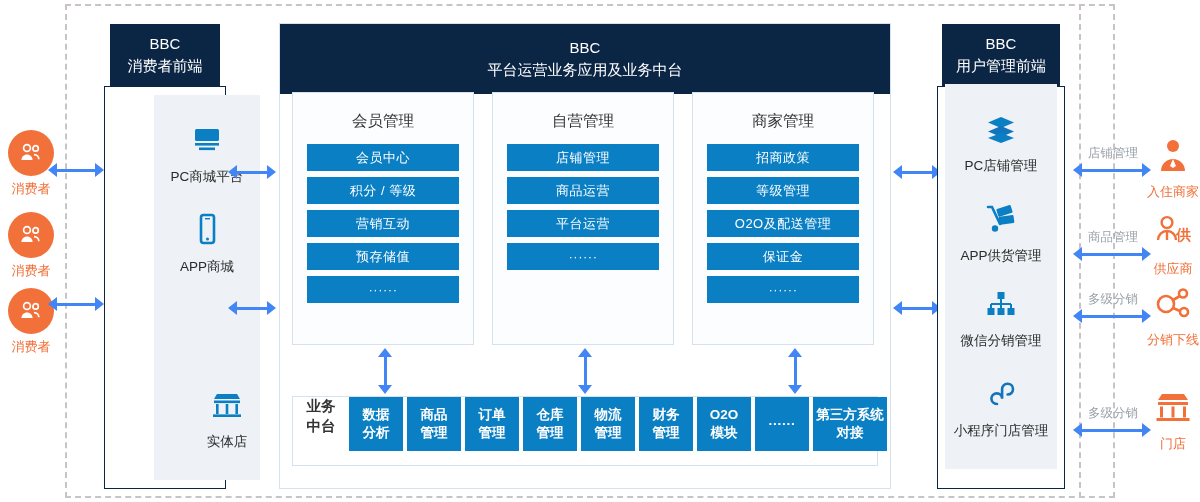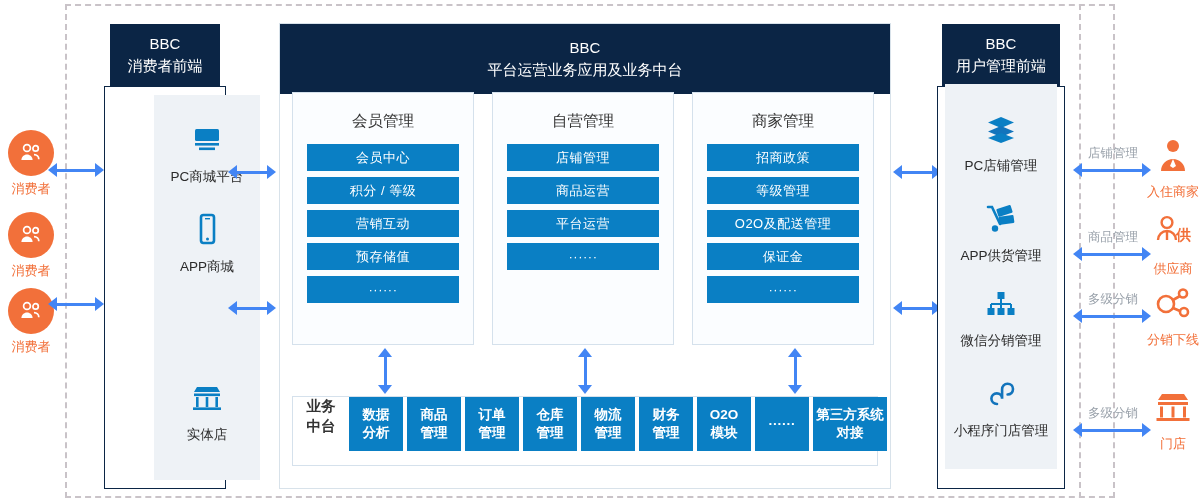--- a/index.html
+++ b/index.html
@@ -214,21 +214,21 @@
     <div class="chan" style="top:115px;">
       <div class="cic">
         <svg width="26" height="34" viewBox="0 0 26 34">
           <rect x="7" y="2" width="13" height="28" rx="2.4" fill="none" stroke="#0a7fc4" stroke-width="2.6"></rect>
           <rect x="11" y="5" width="5" height="1.4" fill="#0a7fc4"></rect>
           <circle cx="13.5" cy="26" r="1.5" fill="#0a7fc4"></circle>
         </svg>
       </div>
       <div class="clbl">APP商城</div>
     </div>
-    <div class="chan" style="top:283px;">
+    <div class="chan" style="top:290px;padding-left:20px;">
       <div class="cic">
         <svg width="34" height="30" viewBox="0 0 34 30">
           <path d="M4 9h26l-3-5H7z" fill="#0a7fc4"></path>
           <rect x="4" y="10.5" width="26" height="2.6" fill="#0a7fc4"></rect>
           <rect x="6" y="14" width="2.6" height="10" fill="#0a7fc4"></rect>
           <rect x="15.7" y="14" width="2.6" height="10" fill="#0a7fc4"></rect>
           <rect x="25.4" y="14" width="2.6" height="10" fill="#0a7fc4"></rect>
           <rect x="3" y="24.4" width="28" height="2.6" fill="#0a7fc4"></rect>
         </svg>
       </div>

